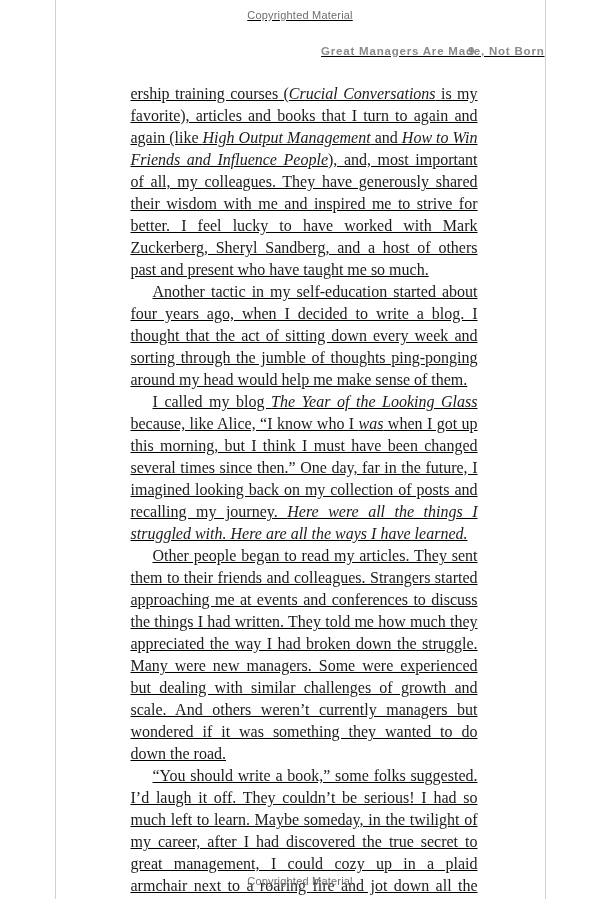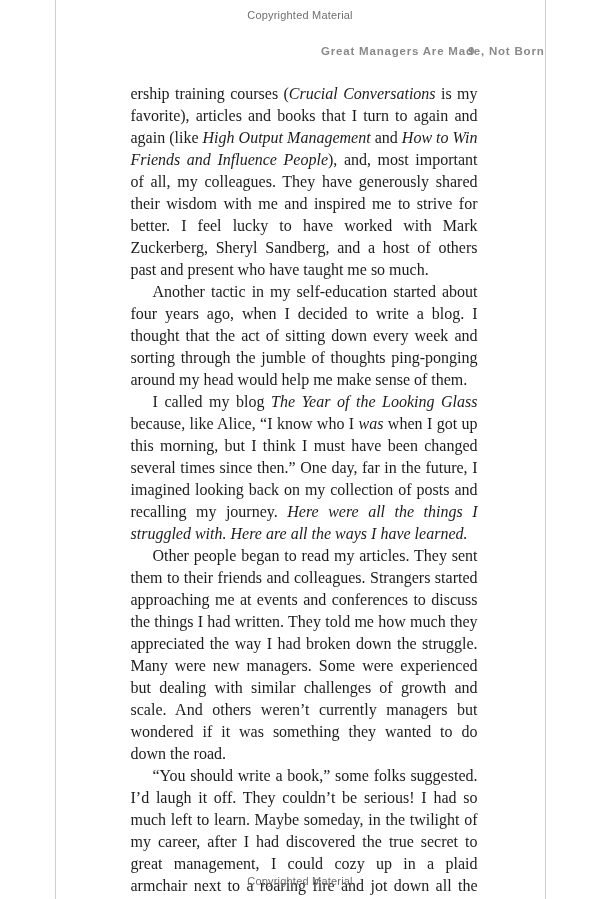--- a/index.html
+++ b/index.html
@@ -11,20 +11,21 @@
   .page {
     position: relative;
     width: 491px;
     height: 899px;
     margin: 0 auto;
     background: #ffffff;
     box-sizing: border-box;
     border-left: 1px solid #cfcfcf;
     border-right: 1px solid #cfcfcf;
     overflow: hidden;
+    text-decoration: underline;
   }
   .copyright {
     text-align: center;
     font-family: "Liberation Sans", sans-serif;
     font-size: 11px;
     color: #6f6f6f;
     letter-spacing: 0.2px;
   }
   .copyright.top { padding-top: 9px; }
   .copyright.bottom {

